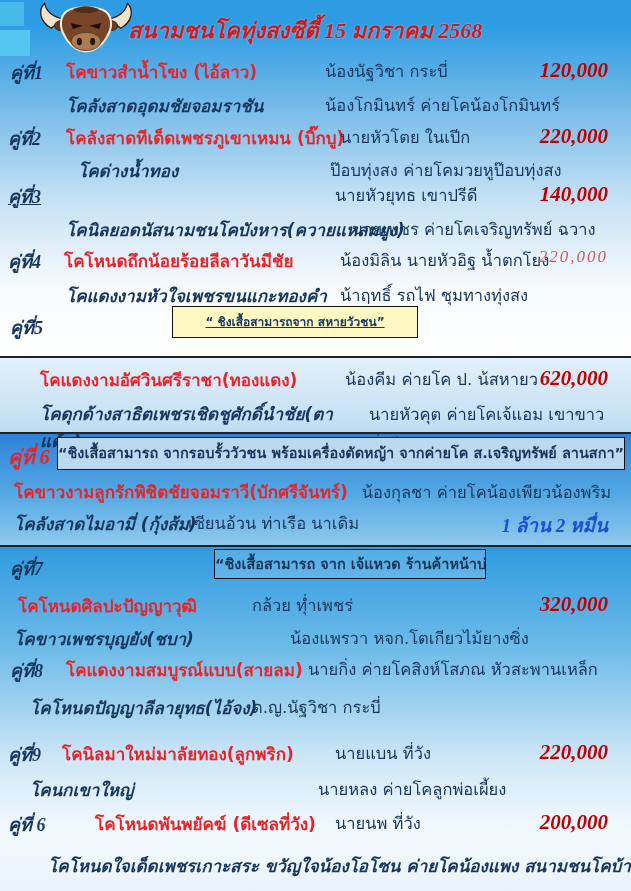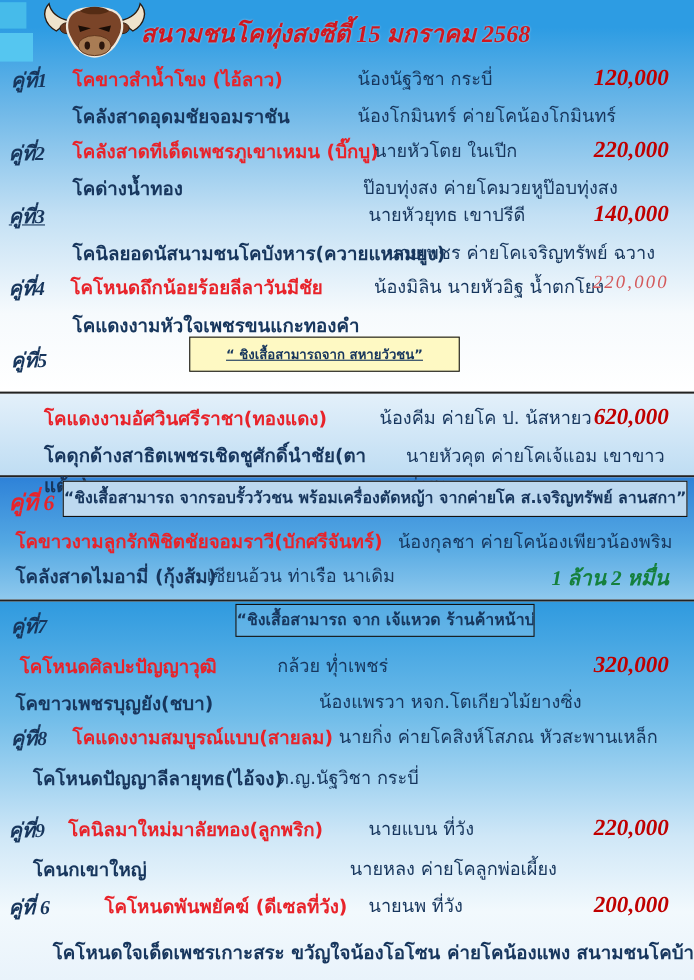--- a/index.html
+++ b/index.html
@@ -18,25 +18,25 @@
   #sq2{left:0;top:30px;width:30px;height:26px;background:#55C6F0;}
 
   .title{position:absolute;left:128px;top:13px;font-family:"Liberation Serif","DejaVu Serif",serif;font-style:italic;font-weight:bold;font-size:22px;color:#D01820;text-shadow:0 0 2px rgba(255,255,255,.55);white-space:nowrap;}
 
   .row{position:absolute;left:0;width:100%;height:26px;white-space:nowrap;}
   .lbl{position:absolute;font-family:"Liberation Serif","DejaVu Serif",serif;font-style:italic;font-weight:bold;font-size:18px;color:#17365D;}
   .lbl-red{color:#E8232A;font-size:20px;}
   .lbl-ul{text-decoration:underline;}
   .bull{position:absolute;font-size:17px;font-weight:600;}
   .red{color:#E8232A;}
-  .navy{color:#17365D;}
+  .navy{color:#17365D;font-style:italic;}
   .hand{position:absolute;font-size:16.5px;font-weight:500;color:#17365D;}
   .amt{position:absolute;width:105px;text-align:right;font-family:"Liberation Serif","DejaVu Serif",serif;font-style:italic;font-weight:bold;font-size:21px;color:#C00000;}
   .amt-light{font-weight:400;font-size:17px;color:#D4595B;letter-spacing:2px;}
-  .amt-thai{font-size:19px;color:#15803d;width:120px;}
+  .amt-thai{font-size:19px;color:#1d4ed8;width:120px;}
   .inline-pair{position:absolute;display:flex;gap:14px;align-items:baseline;}
   .inline-pair .b{font-size:17px;font-weight:600;}
   .inline-pair .h{font-size:16.5px;font-weight:500;color:#17365D;}
 
   .banner{position:absolute;border:1.5px solid #111;color:#17365D;font-weight:600;text-align:center;overflow:hidden;white-space:nowrap;}
   #banner5{left:172px;top:306px;width:244px;height:30px;line-height:30px;background:#fef9c3;font-size:12px;text-decoration:underline;}
   #banner6{left:57px;top:437px;width:566px;height:31px;line-height:31px;background:#BDD9F0;font-size:14.5px;}
   #banner7{left:214px;top:549px;width:270px;height:28px;line-height:28px;background:rgba(255,255,255,0.18);font-size:14.5px;}
 
   .logo{position:absolute;left:36px;top:0;}
@@ -81,21 +81,21 @@
     <span class="hand" style="left:325px">น้องโกมินทร์ ค่ายโคน้องโกมินทร์</span>
   </div>
 
   <div class="row" style="top:124px">
     <span class="lbl" style="left:8px">คู่ที่2</span>
     <span class="bull red" style="left:66px">โคลังสาดทีเด็ดเพชรภูเขาเหมน (บิ๊กบู)</span>
     <span class="hand" style="left:340px">นายหัวโตย ในเปีก</span>
     <span class="amt" style="left:503px">220,000</span>
   </div>
   <div class="row" style="top:157px">
-    <span class="bull navy" style="left:66px">โคด่างน้ำทอง</span>
+    <span class="bull navy" style="left:78px">โคด่างน้ำทอง</span>
     <span class="hand" style="left:330px">ป๊อบทุ่งสง ค่ายโคมวยหูป๊อบทุ่งสง</span>
   </div>
 
   <div class="row" style="top:182px">
     <span class="lbl lbl-ul" style="left:8px">คู่ที่3</span>
     <span class="hand" style="left:335px">นายหัวยุทธ เขาปรีดี</span>
     <span class="amt" style="left:503px">140,000</span>
   </div>
   <div class="row" style="top:216px">
     <span class="bull navy" style="left:66px">โคนิลยอดนัสนามชนโคบังหาร(ควายแหลมยูง)</span>
@@ -103,20 +103,21 @@
   </div>
 
   <div class="row" style="top:247px">
     <span class="lbl" style="left:8px">คู่ที่4</span>
     <span class="bull red" style="left:64px">โคโหนดถึกน้อยร้อยลีลาวันมีชัย</span>
     <span class="hand" style="left:340px">น้องมิลิน นายหัวอิฐ น้ำตกโยง</span>
     <span class="amt amt-light" style="left:503px">220,000</span>
   </div>
   <div class="row" style="top:282px">
     <span class="bull navy" style="left:66px">โคแดงงามหัวใจเพชรขนแกะทองคำ</span>
+    <span class="hand" style="left:340px">น้าฤทธิ์ รถไฟ ชุมทางทุ่งสง</span>
   </div>
 
   <div class="row" style="top:313px">
     <span class="lbl" style="left:10px">คู่ที่5</span>
   </div>
   <div class="banner" id="banner5">“ ชิงเสื้อสามารถจาก สหายวัวชน”</div>
 
   <div class="row" style="top:366px">
     <span class="bull red" style="left:40px">โคแดงงามอัศวินศรีราชา(ทองแดง)</span>
     <span class="hand" style="left:345px">น้องคีม ค่ายโค ป. น้สหายว</span>

